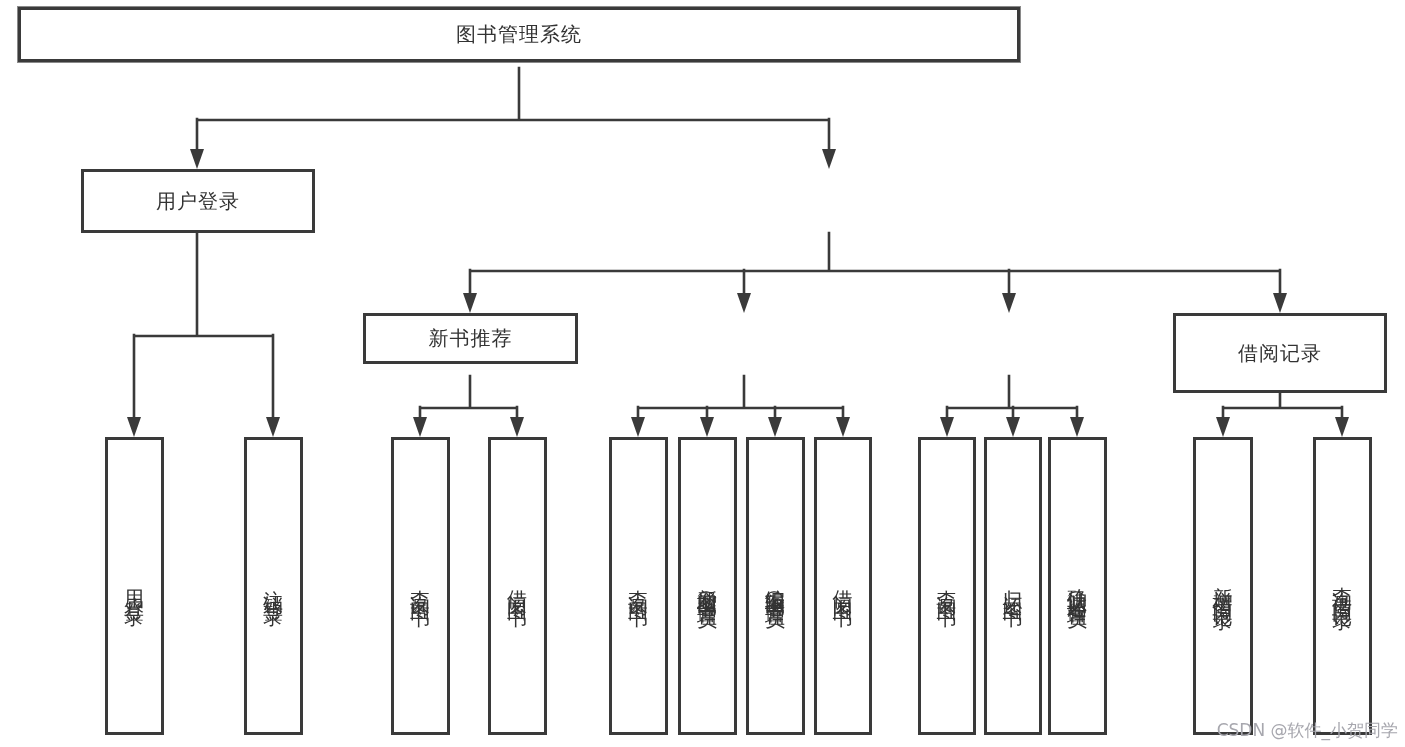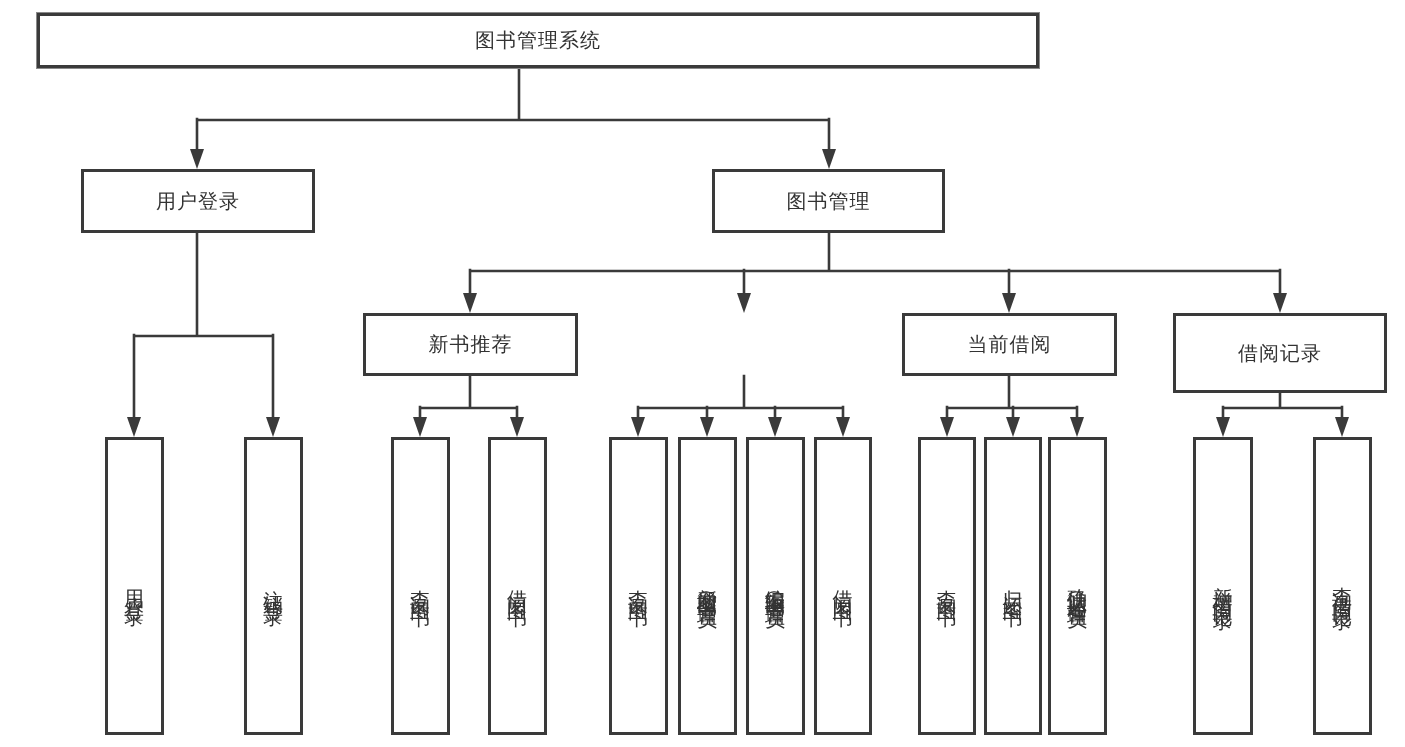--- a/index.html
+++ b/index.html
@@ -96,27 +96,25 @@
       <path d="M768,417 L782,417 L775,437 Z"></path>
       <path d="M836,417 L850,417 L843,437 Z"></path>
       <path d="M940,417 L954,417 L947,437 Z"></path>
       <path d="M1006,417 L1020,417 L1013,437 Z"></path>
       <path d="M1070,417 L1084,417 L1077,437 Z"></path>
       <path d="M1216,417 L1230,417 L1223,437 Z"></path>
       <path d="M1335,417 L1349,417 L1342,437 Z"></path>
     </g>
   </svg>
 
-  <div class="node root" style="left:18px; top:13px; width:1002px; height:55px;margin-left:19px;">图书管理系统</div>
+  <div class="node root" style="left:18px; top:7px; width:1002px; height:55px;">图书管理系统</div>
 
   <div class="node" style="left:81px; top:169px; width:234px; height:64px;">用户登录</div>
-  <div class="node" style="left:712px; top:169px; width:233px; height:64px;">图书管理</div>
 
-  <div class="node" style="left:363px; top:313px; width:215px; height:63px;text-align:right;">新书推荐</div>
-  <div class="node" style="left:902px; top:313px; width:215px; height:63px;">当前借阅</div>
+  <div class="node" style="left:363px; top:313px; width:215px; height:51px;text-align:right;">新书推荐</div>
   <div class="node" style="left:1173px; top:313px; width:214px; height:80px;">借阅记录</div>
 
   <div class="vnode" style="left:105px;">
     <span class="vtext">用户登录</span>
   </div>
   <div class="vnode" style="left:244px;">
     <span class="vtext">注销登录</span>
   </div>
   <div class="vnode" style="left:391px;">
     <span class="vtext">查询图书</span>
@@ -145,14 +143,15 @@
   <div class="vnode" style="left:1048px;">
     <span class="vtext" style="letter-spacing:3px;">确认归还（管理员）</span>
   </div>
   <div class="vnode" style="left:1193px; width:60px;">
     <span class="vtext" style="letter-spacing:5px;">新增借阅记录</span>
   </div>
   <div class="vnode" style="left:1313px;">
     <span class="vtext" style="letter-spacing:5px;">查询借阅记录</span>
   </div>
 
+  <div class="watermark">CSDN @软件_小贺同学</div>
 
 </div>
 
 </body></html>

